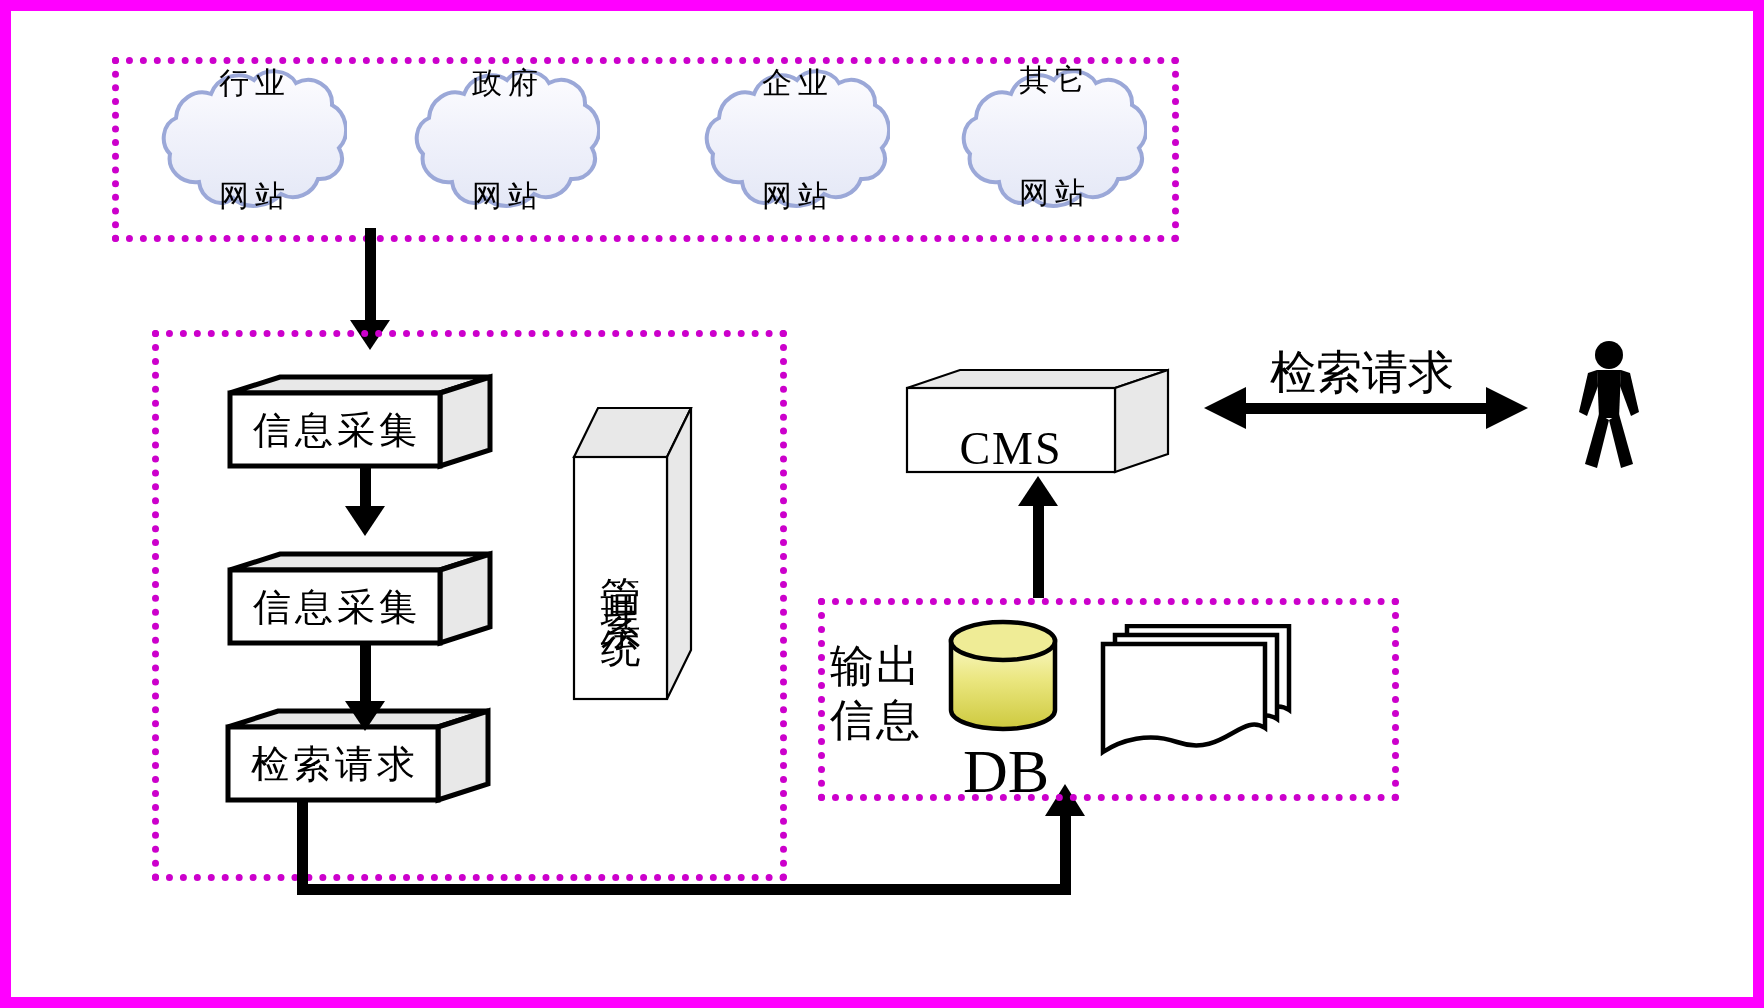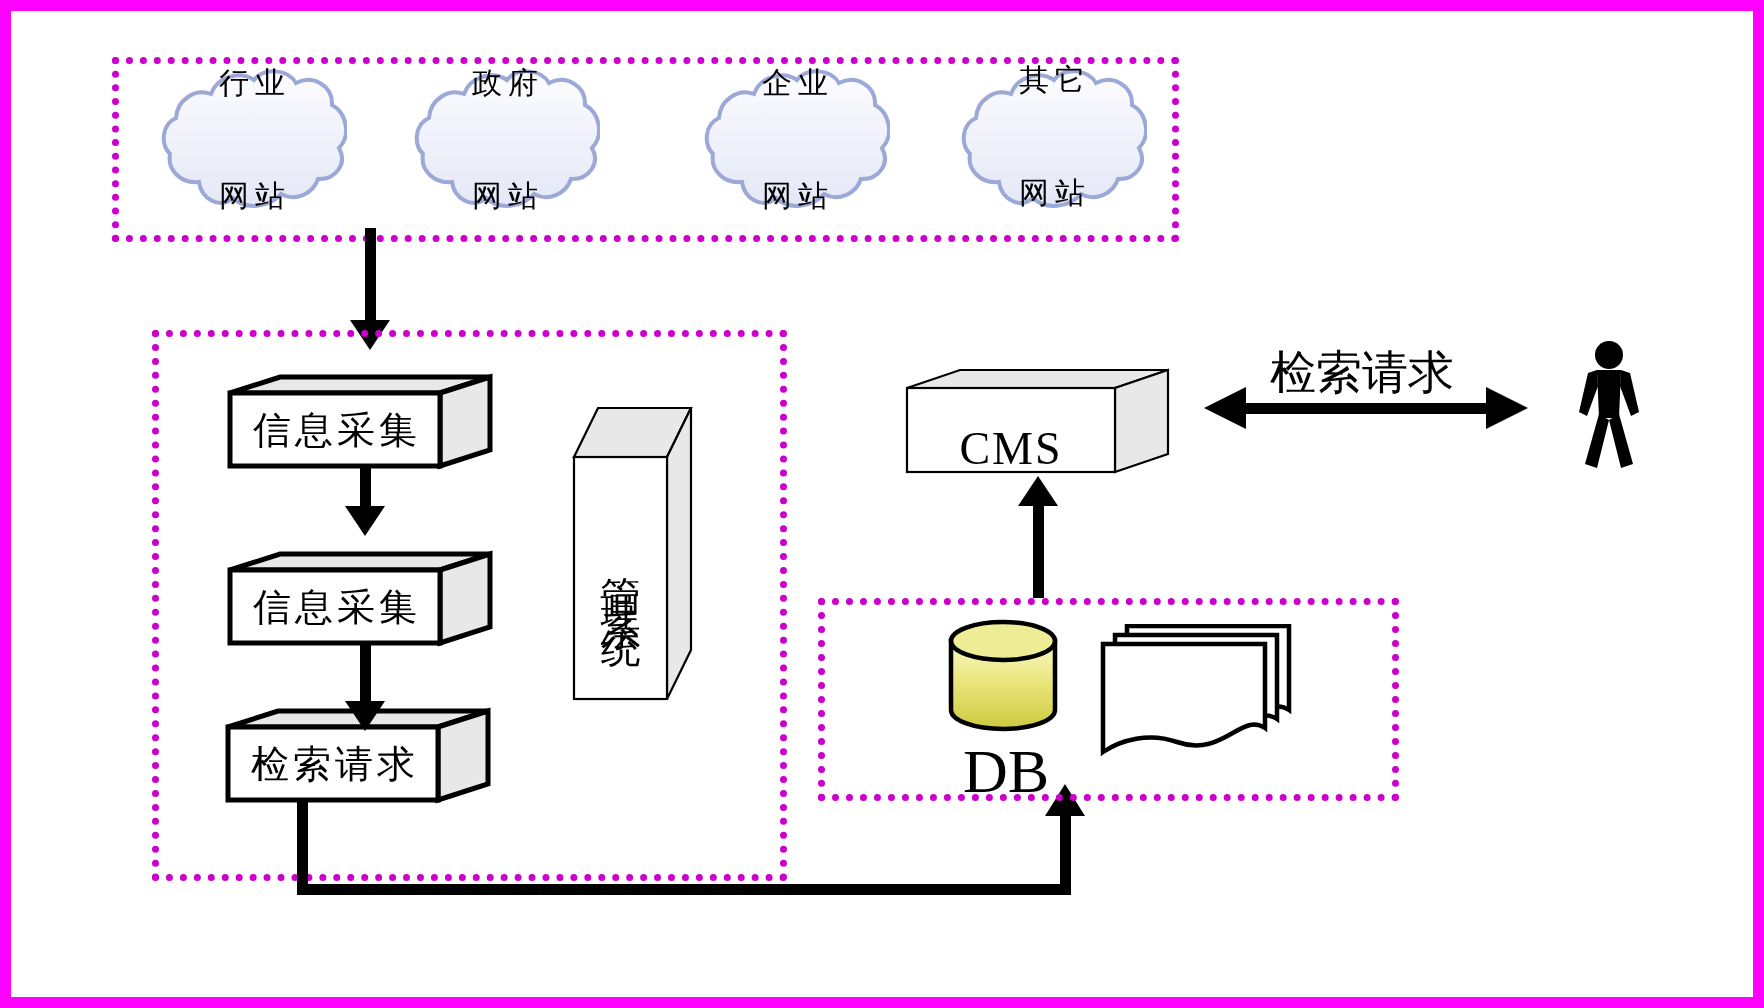--- a/index.html
+++ b/index.html
@@ -163,20 +163,24 @@
     <circle cx="33" cy="21" r="14" fill="#000"></circle>
     <polygon points="21,36 45,36 43,84 23,84" fill="#000"></polygon>
     <polygon points="21,36 12,39 3,78 11,82 22,52" fill="#000"></polygon>
     <polygon points="45,36 54,39 63,78 55,82 44,52" fill="#000"></polygon>
     <polygon points="23,80 33,86 21,134 9,130" fill="#000"></polygon>
     <polygon points="33,86 43,80 57,130 45,134" fill="#000"></polygon>
   </svg>
 
   <div class="dots" style="left:818px;top:598px;width:567px;height:189px;"></div>
 
+  <div class="out-title" style="left:830px;top:640px;">
+    <div>输出</div>
+    <div>信息</div>
+  </div>
 
   <svg class="abs" style="left:944px;top:616px;" width="118" height="136" viewBox="0 0 118 136">
     <path d="M7,25 V94 A52,19 0 0 0 111,94 V25 Z" fill="url(#cylGrad)" stroke="#000" stroke-width="4.5"></path>
     <ellipse cx="59" cy="25" rx="52" ry="19" fill="#EFEC96" stroke="#000" stroke-width="4.5"></ellipse>
   </svg>
   <div class="serif-label" style="left:963px;top:736px;width:80px;">DB</div>
 
   <svg class="abs" style="left:1098px;top:624px;" width="200" height="136" viewBox="0 0 200 136">
     <g transform="translate(29,2)">
       <path d="M0,0 H162 V84 C138,68 120,114 74,98 C46,88 18,96 0,108 Z" fill="#fff" stroke="#000" stroke-width="4.5"></path>

